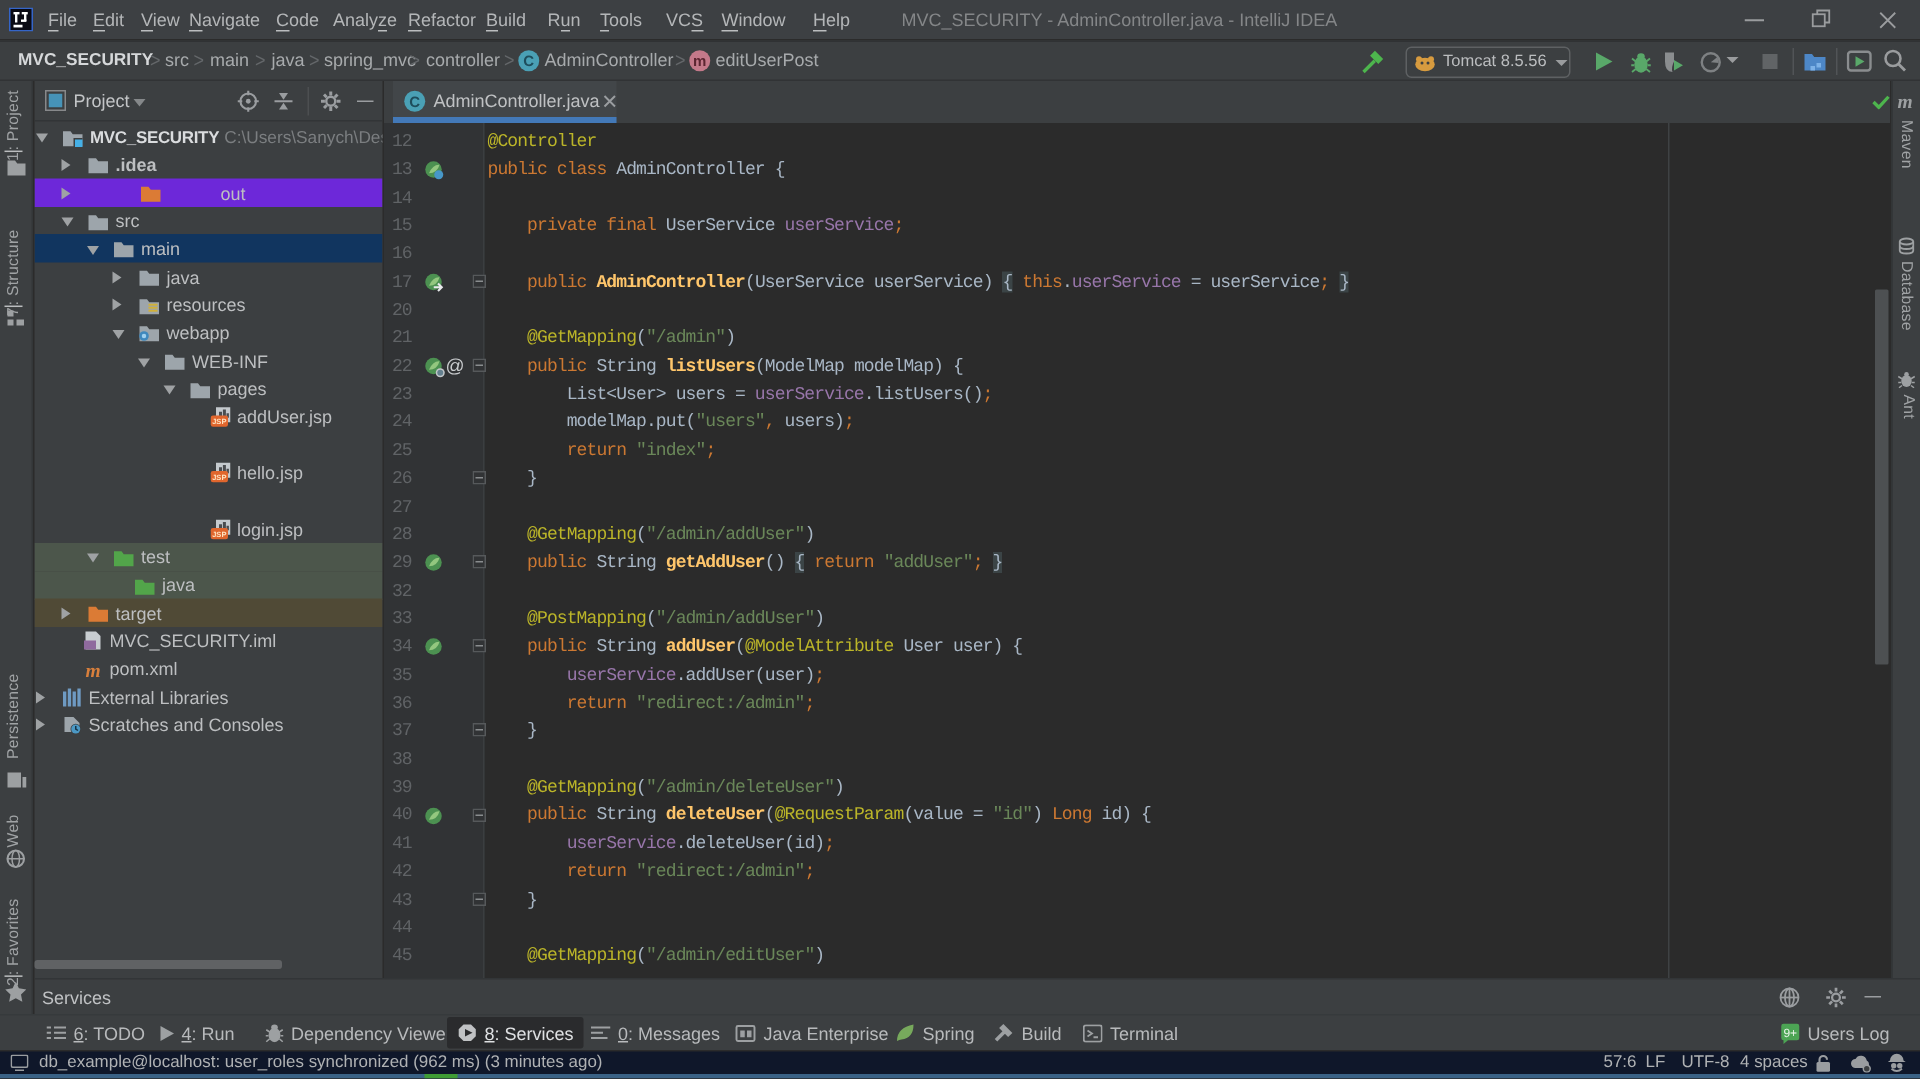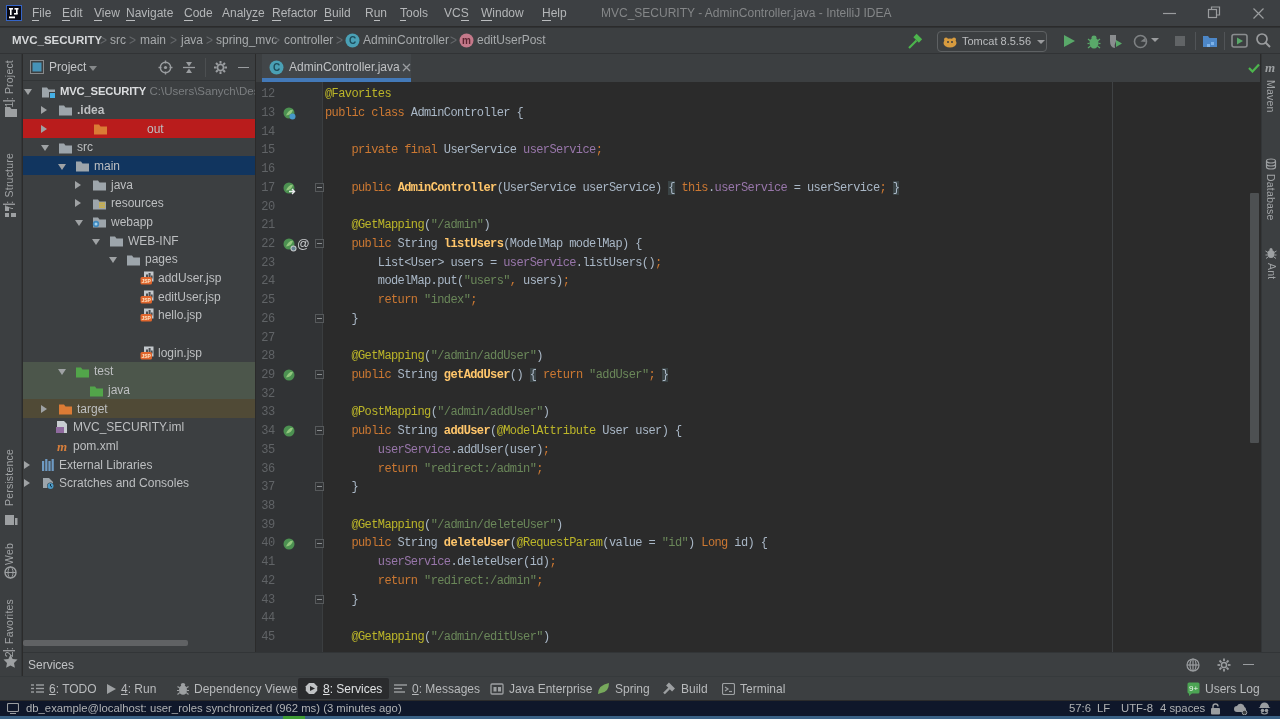--- a/index.html
+++ b/index.html
@@ -235,21 +235,21 @@
           </svg>
           <span><b style="color:#dadcde;font-size:11.3px;letter-spacing:-0.2px">MVC_SECURITY</b>&nbsp;<span style="color:#7b7e80;font-size:11.5px">C:\Users\Sanych\Deskt</span></span>
         </div>
 <div class="trow" style="top:18.3px;font-weight:bold;">
           <span style="margin-left:18px;flex:none;width:0;height:0;border-left:6px solid #9fa2a4;border-top:4.5px solid transparent;border-bottom:4.5px solid transparent;margin-right:11px"></span>
           <svg width="15" height="13" style="flex:none;margin-right:4px">
             <path d="M1 2.5 h5 l1.5 2 H14 v8 H1 z" fill="#9da5ab"></path>
           </svg>
           <span>.idea</span>
         </div>
-<div class="trow" style="top:37.0px;background:#b91c1c;gap:35px;">
+<div class="trow" style="top:37.0px;background:#6d28d9;gap:35px;">
           <span style="margin-left:18px;flex:none;width:0;height:0;border-left:6px solid #9fa2a4;border-top:4.5px solid transparent;border-bottom:4.5px solid transparent;margin-right:11px"></span>
           <svg width="15" height="13" style="flex:none;margin-right:4px">
             <path d="M1 2.5 h5 l1.5 2 H14 v8 H1 z" fill="#db7b35"></path>
           </svg>
           <span>out</span>
         </div>
 <div class="trow" style="top:55.6px;">
           <span style="margin-left:18px;flex:none;width:0;height:0;border-top:6px solid #9fa2a4;border-left:4.5px solid transparent;border-right:4.5px solid transparent;margin-right:9px;margin-top:2px"></span>
           <svg width="15" height="13" style="flex:none;margin-right:4px">
             <path d="M1 2.5 h5 l1.5 2 H14 v8 H1 z" fill="#9da5ab"></path>
@@ -311,34 +311,20 @@
             <rect x="4" y="0.5" width="9.5" height="10" fill="#c4c9cd"></rect>
             <g fill="#4a4d50">
               <rect x="6" y="3.5" width="2" height="4"></rect>
               <rect x="8.6" y="2" width="2" height="5.5"></rect>
               <rect x="11" y="4.5" width="1.6" height="3"></rect>
             </g>
             <rect x="0.5" y="6" width="11.5" height="7.5" rx="1.5" fill="#e0662d"></rect>
             <text x="6.2" y="11.9" font-size="5" font-weight="bold" fill="#ffe3c2" text-anchor="middle" font-family="Liberation Sans">JSP</text>
           </svg>
           <span>addUser.jsp</span>
-        </div>
-<div class="trow" style="top:205.1px;">
-          <span style="margin-left:117px"></span>
-          <svg width="14" height="14" style="flex:none;margin-right:4px">
-            <rect x="4" y="0.5" width="9.5" height="10" fill="#c4c9cd"></rect>
-            <g fill="#4a4d50">
-              <rect x="6" y="3.5" width="2" height="4"></rect>
-              <rect x="8.6" y="2" width="2" height="5.5"></rect>
-              <rect x="11" y="4.5" width="1.6" height="3"></rect>
-            </g>
-            <rect x="0.5" y="6" width="11.5" height="7.5" rx="1.5" fill="#e0662d"></rect>
-            <text x="6.2" y="11.9" font-size="5" font-weight="bold" fill="#ffe3c2" text-anchor="middle" font-family="Liberation Sans">JSP</text>
-          </svg>
-          <span>editUser.jsp</span>
         </div>
 <div class="trow" style="top:223.8px;">
           <span style="margin-left:117px"></span>
           <svg width="14" height="14" style="flex:none;margin-right:4px">
             <rect x="4" y="0.5" width="9.5" height="10" fill="#c4c9cd"></rect>
             <g fill="#4a4d50">
               <rect x="6" y="3.5" width="2" height="4"></rect>
               <rect x="8.6" y="2" width="2" height="5.5"></rect>
               <rect x="11" y="4.5" width="1.6" height="3"></rect>
             </g>
@@ -530,21 +516,21 @@
       </svg>
 <svg class="ab" style="left:59px;top:400.3px" width="9" height="9">
         <rect x="0.5" y="0.5" width="8" height="8" fill="#313335" stroke="#56595b"></rect>
         <line x1="2" y1="4.5" x2="7" y2="4.5" stroke="#8a8d8f" stroke-width="1"></line>
       </svg>
 <svg class="ab" style="left:59px;top:512.6px" width="9" height="9">
         <rect x="0.5" y="0.5" width="8" height="8" fill="#313335" stroke="#56595b"></rect>
         <line x1="2" y1="4.5" x2="7" y2="4.5" stroke="#8a8d8f" stroke-width="1"></line>
       </svg>
 <div class="ab" style="left:856px;top:0;width:1px;height:570px;background:#3f4244"></div>
-<pre id="codepre" class="ab"><span class="a">@Favorites</span>
+<pre id="codepre" class="ab"><span class="a">@Controller</span>
 <span class="k">public class</span> AdminController {
 
     <span class="k">private final</span> UserService <span class="f">userService</span><i>;</i>
 
     <span class="k">public</span> <span class="m">AdminController</span>(UserService userService) <span class="fold">{</span> <span class="k">this</span>.<span class="f">userService</span> = userService<i>;</i> <span class="fold">}</span>
 
     <span class="a">@GetMapping</span>(<span class="s">"/admin"</span>)
     <span class="k">public</span> String <span class="m">listUsers</span>(ModelMap modelMap) {
         List&lt;User&gt; users = <span class="f">userService</span>.listUsers()<i>;</i>
         modelMap.put(<span class="s">"users"</span><i>,</i> users)<i>;</i>

